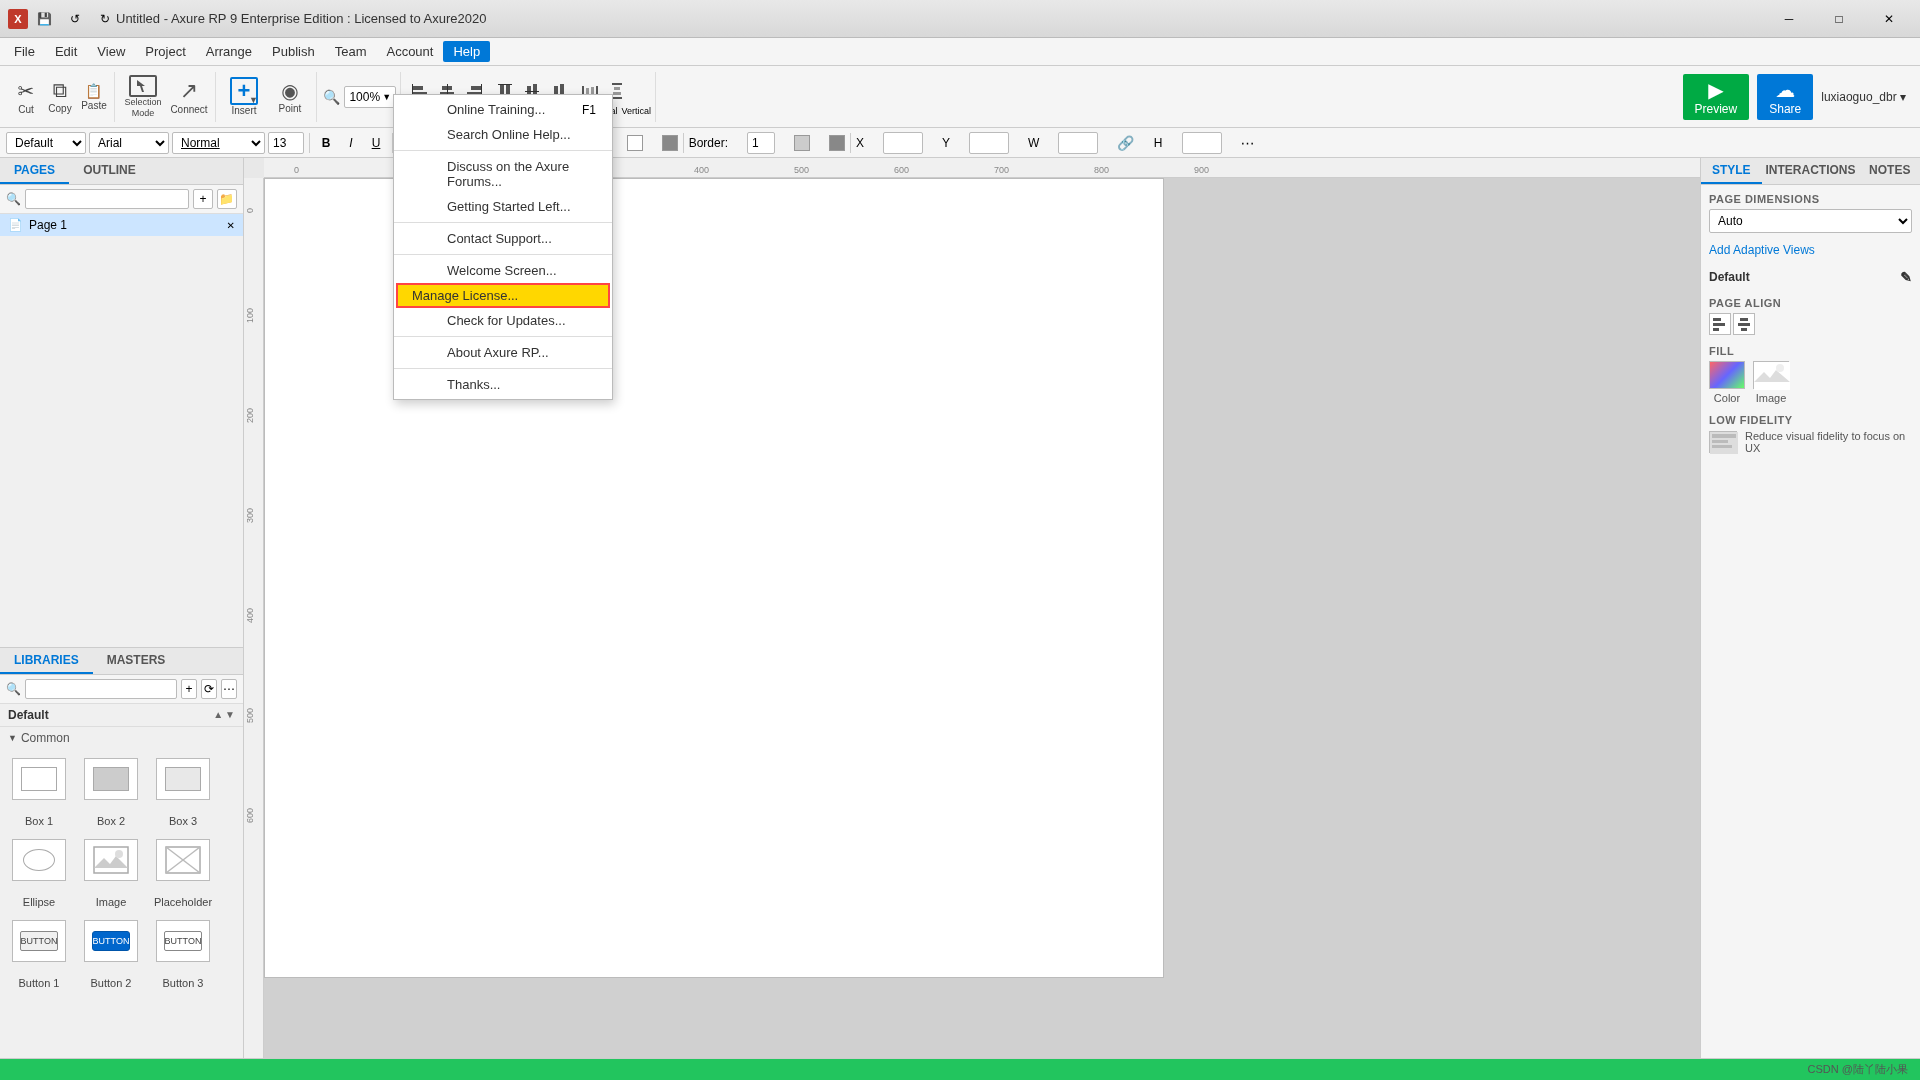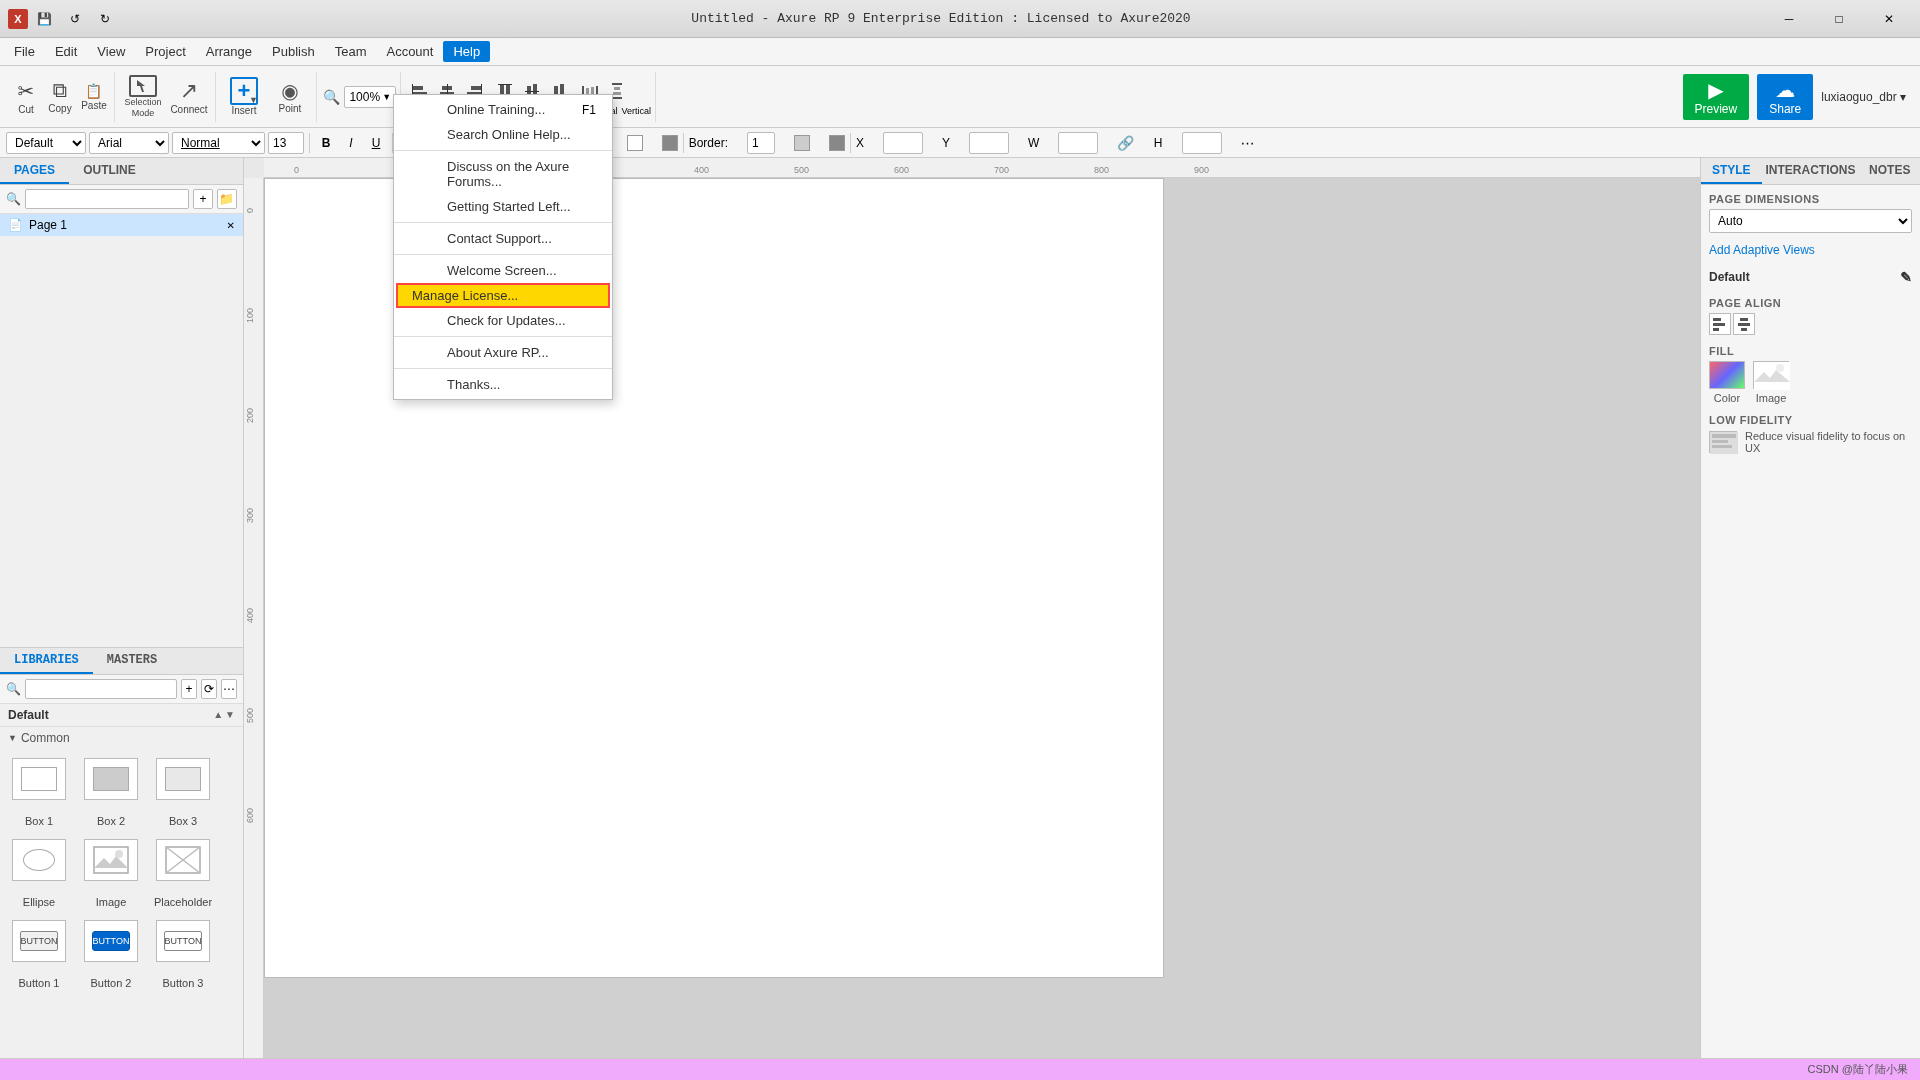--- a/index.html
+++ b/index.html
@@ -10,21 +10,21 @@
       height: 38px;
       background: linear-gradient(to bottom, #e8e8e8, #d8d8d8);
       border-bottom: 1px solid #bbb;
       display: flex;
       align-items: center;
       justify-content: space-between;
       padding: 0 8px;
       user-select: none;
     }
     #title-bar-left { display: flex; align-items: center; gap: 6px; }
-    #title-bar-center { flex: 1; text-align: center; font-size: 13px; color: #333; font-family: Liberation Mono, monospace; }
+    #title-bar-center { flex: 1; text-align: left; font-size: 13px; color: #333; }
     #title-bar-right { display: flex; align-items: center; gap: 4px; }
     .title-icon { width: 20px; height: 20px; background: #c0392b; border-radius: 2px; display: flex; align-items: center; justify-content: center; color: white; font-weight: bold; font-size: 11px; }
     .win-btn { width: 46px; height: 30px; border: none; background: transparent; cursor: pointer; display: flex; align-items: center; justify-content: center; font-size: 12px; }
     .toolbar-icons-top { display: flex; align-items: center; gap: 8px; }
     .icon-btn { width: 22px; height: 22px; display: flex; align-items: center; justify-content: center; cursor: pointer; border-radius: 2px; }
 
     
     #menu-bar {
       height: 28px;
       background: #f5f5f5;
@@ -162,21 +162,21 @@
 
     
     #libraries-section {
       border-top: 1px solid #ccc;
       background: #f0f0f0;
       flex: 1;
       display: flex;
       flex-direction: column;
     }
     #lib-tabs { display: flex; background: #e8e8e8; border-bottom: 1px solid #ccc; }
-    .lib-tab { padding: 5px 14px; font-size: 12px; cursor: pointer; font-weight: 600; color: #555; border-bottom: 2px solid transparent; font-family: Liberation Mono, monospace; }
+    .lib-tab { padding: 5px 14px; font-size: 12px; cursor: pointer; font-weight: 600; color: #555; border-bottom: 2px solid transparent; }
     .lib-tab.active { border-bottom: 2px solid #0078d7; color: #0078d7; }
     #lib-toolbar { display: flex; align-items: center; padding: 4px 6px; border-bottom: 1px solid #ddd; background: #f5f5f5; gap: 4px; }
     #lib-toolbar input { flex: 1; height: 20px; border: 1px solid #bbb; border-radius: 2px; padding: 0 4px; font-size: 11px; }
     #lib-name { display: flex; align-items: center; justify-content: space-between; padding: 4px 8px; font-size: 12px; font-weight: 600; color: #333; border-bottom: 1px solid #ddd; }
     .lib-arrows { display: flex; align-items: center; gap: 2px; }
     .lib-arr { cursor: pointer; font-size: 10px; color: #666; }
     .common-section-label { display: flex; align-items: center; gap: 4px; padding: 4px 8px; font-size: 12px; color: #555; cursor: pointer; }
     .common-section-label::before { content: '▼'; font-size: 9px; }
     #lib-items { display: flex; flex-wrap: wrap; gap: 6px; padding: 6px; }
     .lib-item { width: 66px; display: flex; flex-direction: column; align-items: center; gap: 3px; cursor: pointer; padding: 3px; border-radius: 2px; }
@@ -262,21 +262,21 @@
     }
     .shortcut { font-size: 12px; color: #000000; }
 
     
     #status-bar {
       position: fixed;
       bottom: 0;
       right: 0;
       left: 0;
       height: 22px;
-      background: #f0abfc;
+      background: #22c55e;
       border-top: 1px solid #ccc;
       display: flex;
       align-items: center;
       justify-content: flex-end;
       padding: 0 12px;
       font-size: 11px;
       color: #555;
     }
 
     .zoom-ctrl { display: flex; align-items: center; gap: 2px; border: 1px solid #bbb; background: white; padding: 1px 4px; border-radius: 2px; font-size: 12px; cursor: pointer; height: 22px; }

